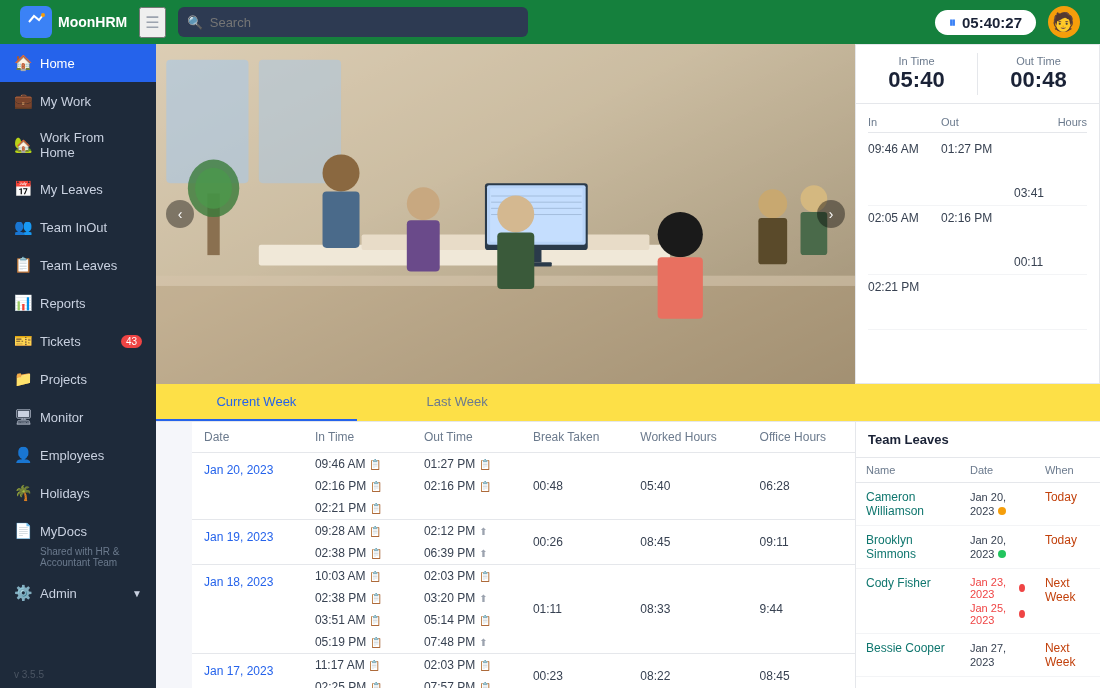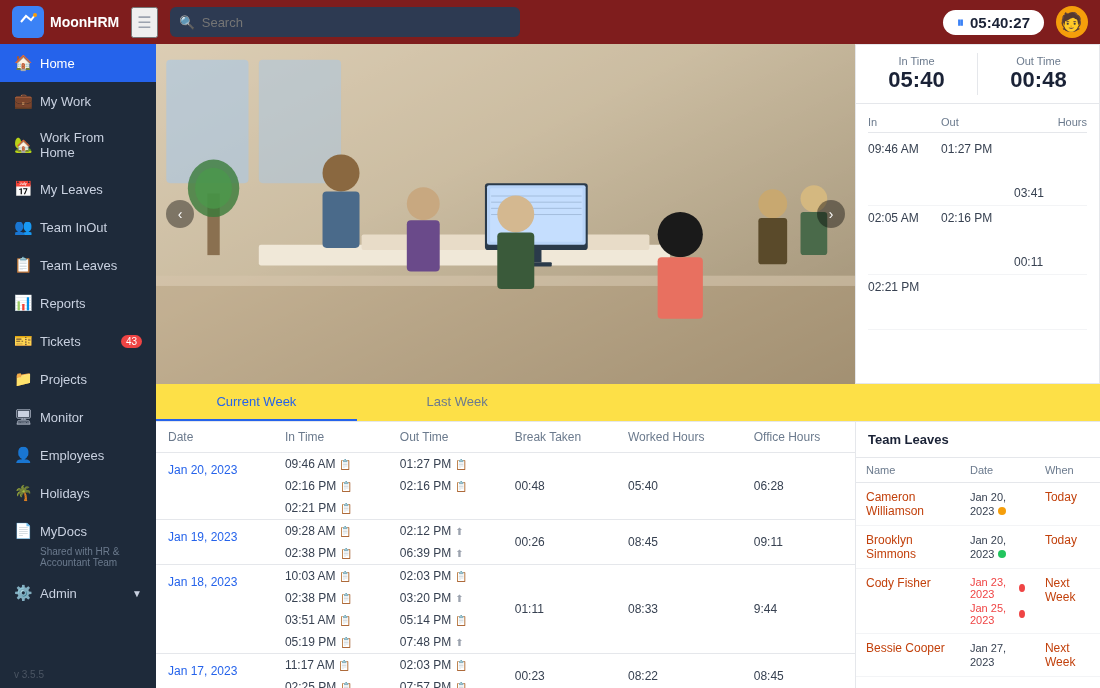--- a/index.html
+++ b/index.html
@@ -1,19 +1,19 @@
 <!DOCTYPE html>
 <html><head>
   <meta charset="utf-8">
   <style>
     * { box-sizing: border-box; margin: 0; padding: 0; }
     body { font-family: -apple-system, BlinkMacSystemFont, 'Segoe UI', sans-serif; font-size: 13px; background: #f5f6fa; display: flex; flex-direction: column; height: 688px; overflow: hidden; }
 
     
-    .topbar { height: 44px; background: #7f1d1d; display: flex; align-items: center; padding: 0 12px; gap: 12px; flex-shrink: 0; }
+    .topbar { height: 44px; background: #15803d; display: flex; align-items: center; padding: 0 20px; gap: 12px; flex-shrink: 0; }
     .logo { display: flex; align-items: center; gap: 6px; }
     .logo-box { width: 32px; height: 32px; background: #3b82f6; border-radius: 6px; display: flex; align-items: center; justify-content: center; }
     .logo-text { color: #fff; font-weight: 700; font-size: 14px; }
     .hamburger-btn { color: #9ca3af; font-size: 16px; cursor: pointer; padding: 4px; }
     .search-bar { flex: 1; max-width: 350px; background: #2d3a52; border-radius: 6px; display: flex; align-items: center; padding: 0 10px; gap: 6px; height: 30px; }
     .search-bar input { background: transparent; border: none; outline: none; color: #9ca3af; font-size: 13px; width: 100%; }
     .timer-btn { margin-left: auto; background: #fff; border-radius: 20px; padding: 4px 14px; display: flex; align-items: center; gap: 6px; font-weight: 700; font-size: 15px; color: #1a2236; cursor: pointer; }
     .timer-pause { color: #3b82f6; font-size: 14px; }
     .avatar { width: 32px; height: 32px; border-radius: 50%; background: #f59e0b; display: flex; align-items: center; justify-content: center; font-size: 18px; cursor: pointer; }
 
@@ -57,40 +57,40 @@
     .time-row .in-val { color: #374151; }
     .time-row .out-val { color: #374151; }
     .time-row .hours-val { color: #374151; }
 
     
     .tabs-section { background: #fde047; border-bottom: 1px solid #e5e7eb; display: flex; flex-shrink: 0; }
     .tab { flex: 1; text-align: center; padding: 10px; font-size: 13px; color: #6b7a8d; cursor: pointer; border-bottom: 2px solid transparent; }
     .tab.active { color: #2563eb; border-bottom-color: #2563eb; font-weight: 500; }
 
     
-    .bottom-section { display: flex; flex: 1; overflow: hidden; }
+    .bottom-section { display: flex; flex: 1; overflow: hidden; padding-left: 36px; }
 
     
     .timesheet { flex: 1; background: #fff; overflow-y: auto; }
     .ts-table { width: 100%; border-collapse: collapse; }
     .ts-table th { text-align: left; padding: 8px 12px; font-size: 12px; color: #6b7a8d; font-weight: 500; border-bottom: 1px solid #e5e7eb; white-space: nowrap; }
     .ts-table td { padding: 4px 12px; font-size: 12px; color: #374151; vertical-align: top; }
     .ts-table .date-cell { color: #2563eb; font-size: 12px; font-weight: 500; }
     .ts-table .time-entry { display: flex; align-items: center; gap: 4px; }
     .ts-icon { font-size: 10px; color: #9ca3af; }
     .hours-red { color: #ef4444; }
     .hours-orange { color: #f59e0b; }
 
     
     .team-leaves { width: 245px; background: #fff; border-left: 1px solid #e5e7eb; overflow-y: auto; flex-shrink: 0; }
     .tl-header { padding: 10px 12px; font-size: 13px; font-weight: 600; color: #1a2236; border-bottom: 1px solid #e5e7eb; }
     .tl-table { width: 100%; border-collapse: collapse; }
     .tl-table th { text-align: left; padding: 6px 10px; font-size: 11px; color: #6b7a8d; font-weight: 500; border-bottom: 1px solid #e5e7eb; }
     .tl-table td { padding: 7px 10px; font-size: 12px; border-bottom: 1px solid #f3f4f6; vertical-align: top; }
-    .tl-name { color: #c2410c; font-weight: 500; cursor: pointer; }
+    .tl-name { color: #0f766e; font-weight: 500; cursor: pointer; }
     .tl-date { color: #374151; font-size: 11px; }
     .tl-date.red { color: #ef4444; }
     .tl-when { font-size: 12px; color: #c2410c; }
     .dot { width: 8px; height: 8px; border-radius: 50%; display: inline-block; }
     .dot-green { background: #22c55e; }
     .dot-orange { background: #f59e0b; }
     .dot-red { background: #ef4444; }
   </style>
 </head>
 <body>

